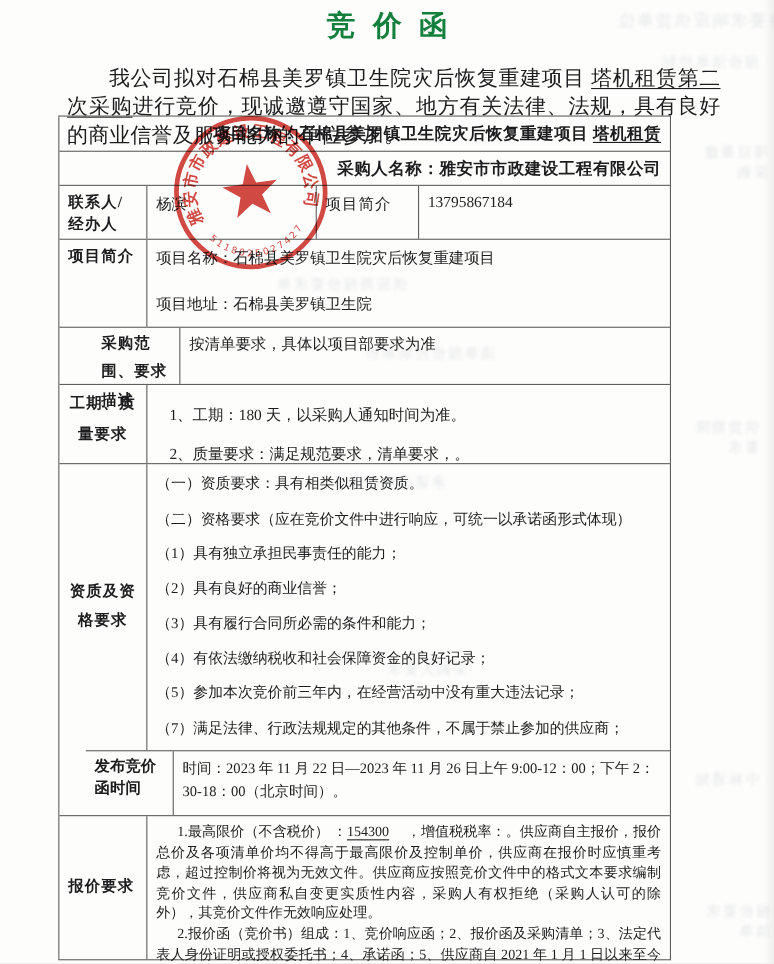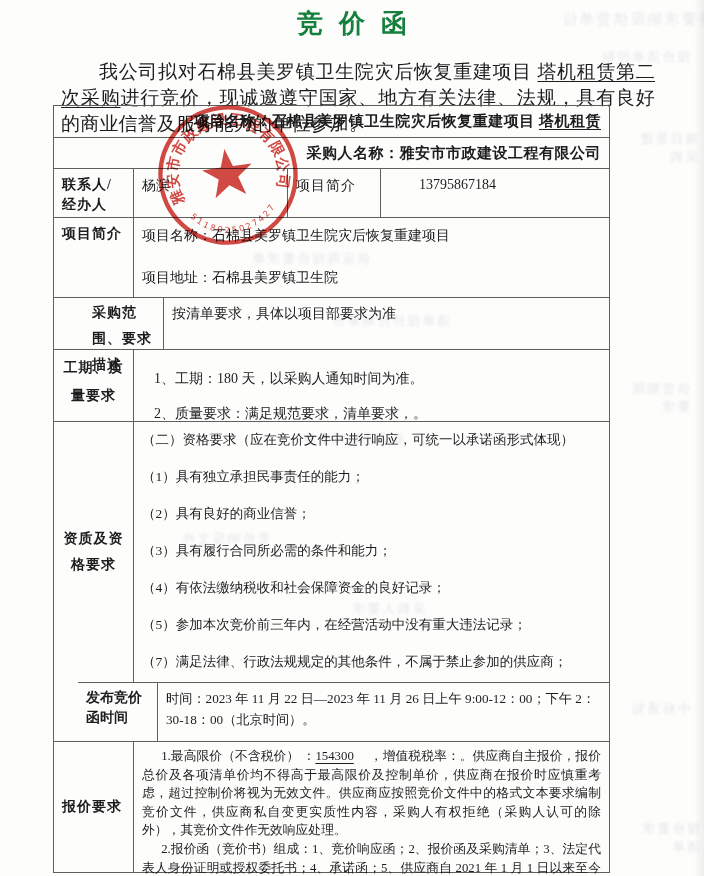--- a/index.html
+++ b/index.html
@@ -39,21 +39,21 @@
   .lbl{
     width:80px;flex:0 0 80px;border-right:1px solid #5f5f5f;
     line-height:24px;letter-spacing:1px;font-weight:bold;
   }
   .val{flex:1 1 auto;}
   .r1,.r2{height:31px;align-items:center;text-align:right;}
   .r1 .cell,.r2 .cell{padding:2px 8px;font-size:15px;font-weight:600;letter-spacing:0.5px;}
   .r3{height:49px;}
   .r3 .c-name{width:154px;flex:0 0 154px;border-right:1px solid #5f5f5f;font-size:14px;padding-top:8px;}
   .r3 .c-mlabel{width:93px;flex:0 0 93px;border-right:1px solid #5f5f5f;padding-top:8px;letter-spacing:1px;}
-  .r3 .c-phone{flex:1 1 auto;padding-top:8px;font-family:"Liberation Serif","DejaVu Serif",serif;margin-left:30px;}
+  .r3 .c-phone{flex:1 1 auto;padding-top:8px;font-family:"Liberation Serif","DejaVu Serif",serif;}
   .r3 .lbl{padding-top:6px;line-height:20px;}
   .r4{height:80px;}
   .r4 .val p{margin:0;padding:4px 0 0 0;line-height:20px;}
   .r4 .val p + p{margin-top:18px;}
   .r5{height:52px;}
   .r5 .lbl{line-height:26px;padding-top:2px;margin-left:30px;}
   .r5 .val{padding-top:6px;line-height:20px;}
   .r6{height:72px;}
   .r6 .lbl{text-align:center;line-height:28px;padding-top:4px;}
   .r6 .val p{margin:12px;line-height:21px;padding-top:2px;}
@@ -145,20 +145,21 @@
       <div class="cell lbl">工期、质量要求</div>
       <div class="cell val">
         <p>1、工期：180 天，以采购人通知时间为准。</p>
         <p>2、质量要求：满足规范要求，清单要求，。</p>
       </div>
     </div>
 
     <div class="trow r7">
       <div class="cell lbl">资质及资格要求</div>
       <div class="cell val">
+        <p>（一）资质要求：具有相类似租赁资质。</p>
         <p>（二）资格要求（应在竞价文件中进行响应，可统一以承诺函形式体现）</p>
         <p>（1）具有独立承担民事责任的能力；</p>
         <p>（2）具有良好的商业信誉；</p>
         <p>（3）具有履行合同所必需的条件和能力；</p>
         <p>（4）有依法缴纳税收和社会保障资金的良好记录；</p>
         <p>（5）参加本次竞价前三年内，在经营活动中没有重大违法记录；</p>
         <p>（7）满足法律、行政法规规定的其他条件，不属于禁止参加的供应商；</p>
       </div>
     </div>
 

